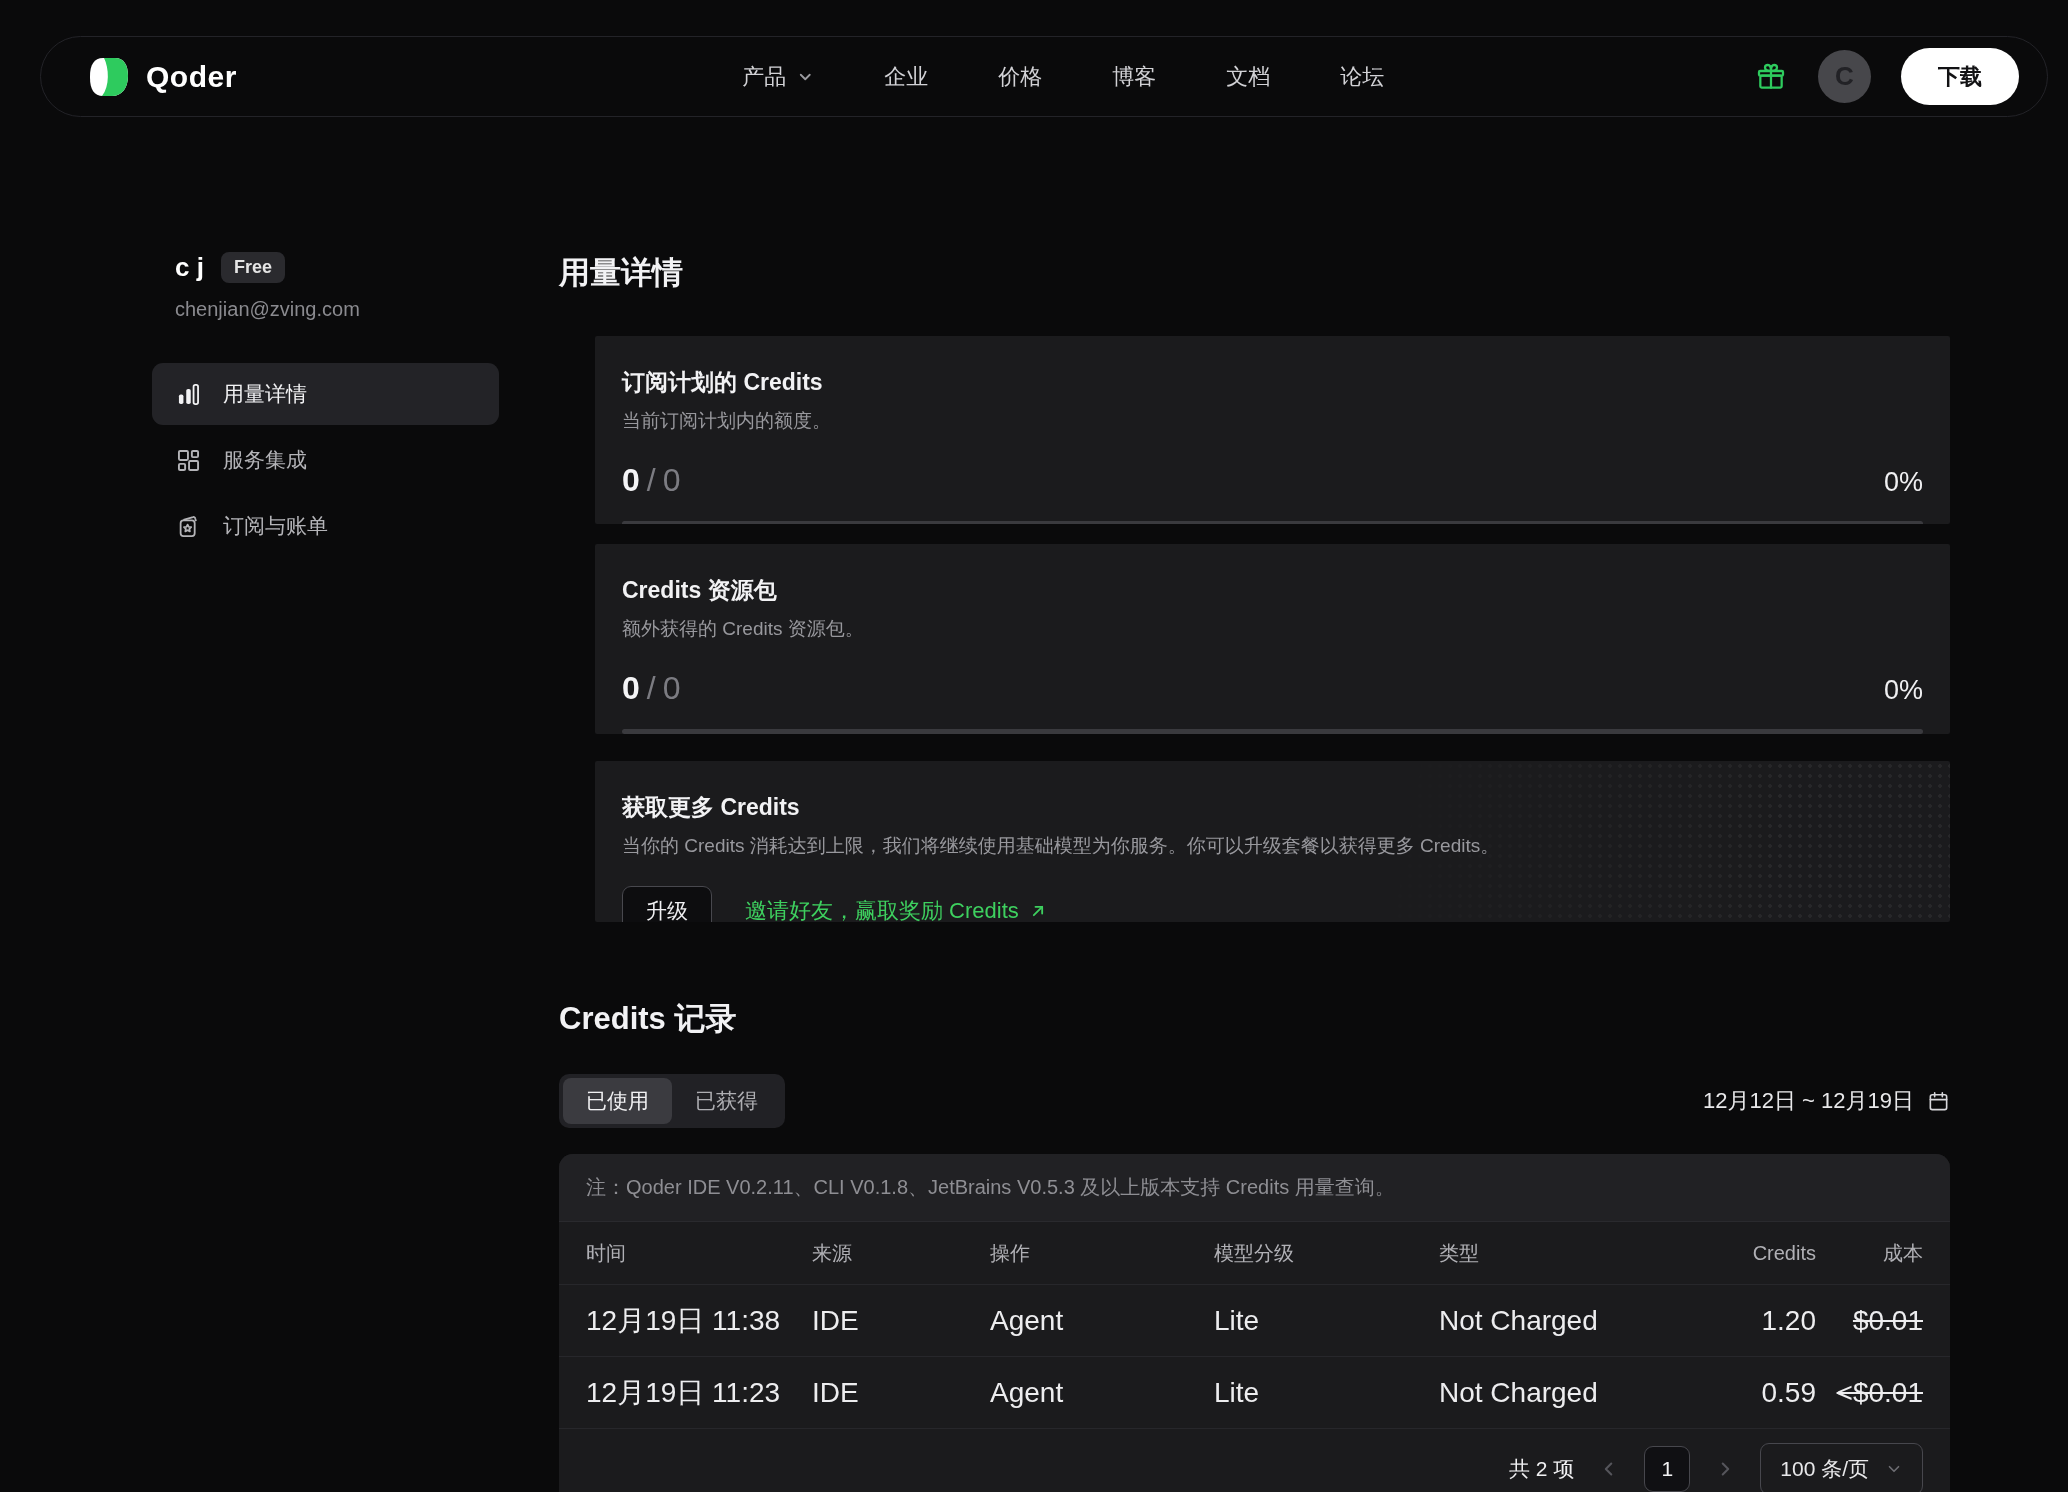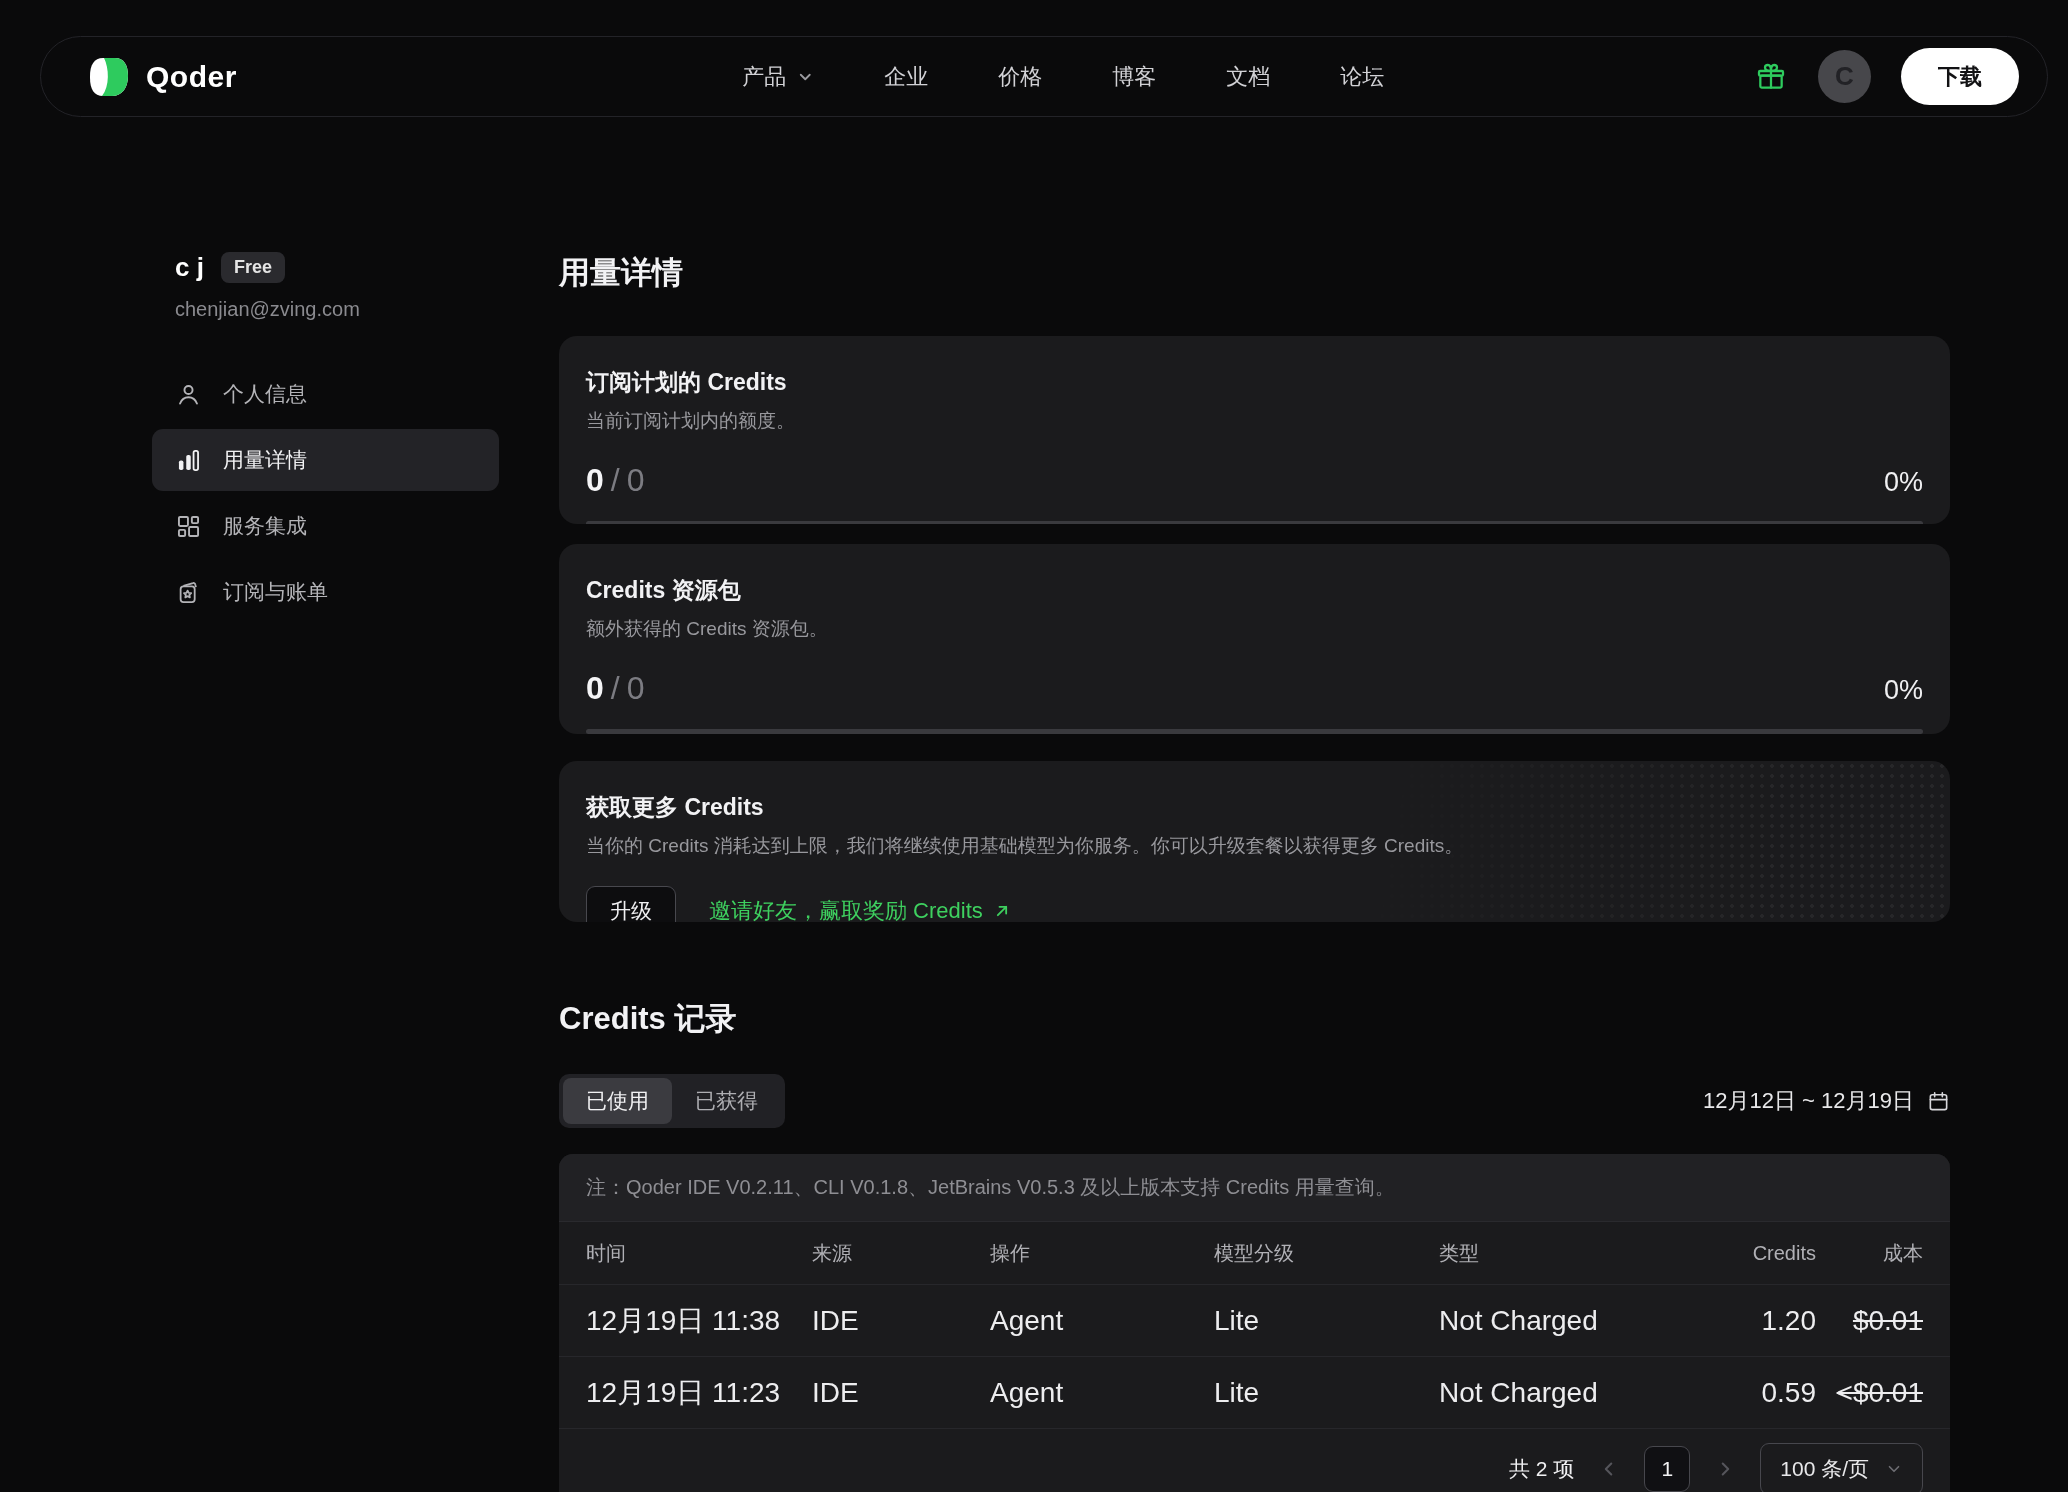--- a/index.html
+++ b/index.html
@@ -52,22 +52,22 @@
     border-radius:11px; color:#b4b4b8; font-size:21px; cursor:pointer;
   }
   .side-item.active { background:#232327; color:#f2f2f4; }
   .side-item .ic { width:27px; display:flex; justify-content:center; }
 
   
   .main { position:absolute; left:559px; top:252px; width:1391px; }
   .page-title { font-size:31px; font-weight:bold; color:#f2f2f4; }
 
   .card {
-    background:#1b1b1d; border-radius:18px; padding:31px 27px 0;
-    position:relative; overflow:hidden;
+    background:#1b1b1d; border-radius:2px; padding:31px 27px 0;
+    position:relative; overflow:hidden;margin-left:36px;
   }
   .card-quota { height:188px; }
   .card-title { color:#f2f2f4; font-size:23px; font-weight:bold; }
   .card-sub { margin-top:10px; color:#98989d; font-size:19px; }
   .usage-row { margin-top:28px; display:flex; align-items:baseline; justify-content:space-between; }
   .usage-nums { font-size:32px; color:#f4f4f6; font-weight:bold; }
   .usage-nums .sep, .usage-nums .total { color:#7c7c82; font-weight:normal; }
   .usage-nums .sep { margin:0 7px; }
   .usage-pct { font-size:27px; color:#f0f0f2; }
   .progress-track { margin-top:22px; height:5px; background:#3a3a3e; border-radius:3px; }
@@ -178,29 +178,20 @@
 </header>
 
 <aside class="sidebar">
   <div class="user-row">
     <span class="user-name">c j</span>
     <span class="plan-badge">Free</span>
   </div>
   <div class="user-email">chenjian@zving.com</div>
 
   <nav class="side-nav">
-    <div class="side-item">
-      <span class="ic">
-        <svg width="27" height="27" viewBox="0 0 24 24" fill="none" stroke="currentColor" stroke-width="1.7" stroke-linecap="round">
-          <circle cx="12" cy="8" r="3.6"></circle>
-            <path d="M4.5 20c1.4-3.8 4.4-5.6 7.5-5.6s6.1 1.8 7.5 5.6"></path>
-        </svg>
-      </span>
-      <span>个人信息</span>
-    </div>
     <div class="side-item active">
       <span class="ic">
         <svg width="27" height="27" viewBox="0 0 24 24" fill="currentColor">
           <rect x="3.5" y="12" width="4" height="8.5" rx="1.6"></rect>
           <rect x="10" y="7" width="4" height="13.5" rx="1.6"></rect>
           <rect x="16.5" y="3.5" width="4" height="17" rx="1.6" fill="none" stroke="currentColor" stroke-width="1.6"></rect>
         </svg>
       </span>
       <span>用量详情</span>
     </div>

